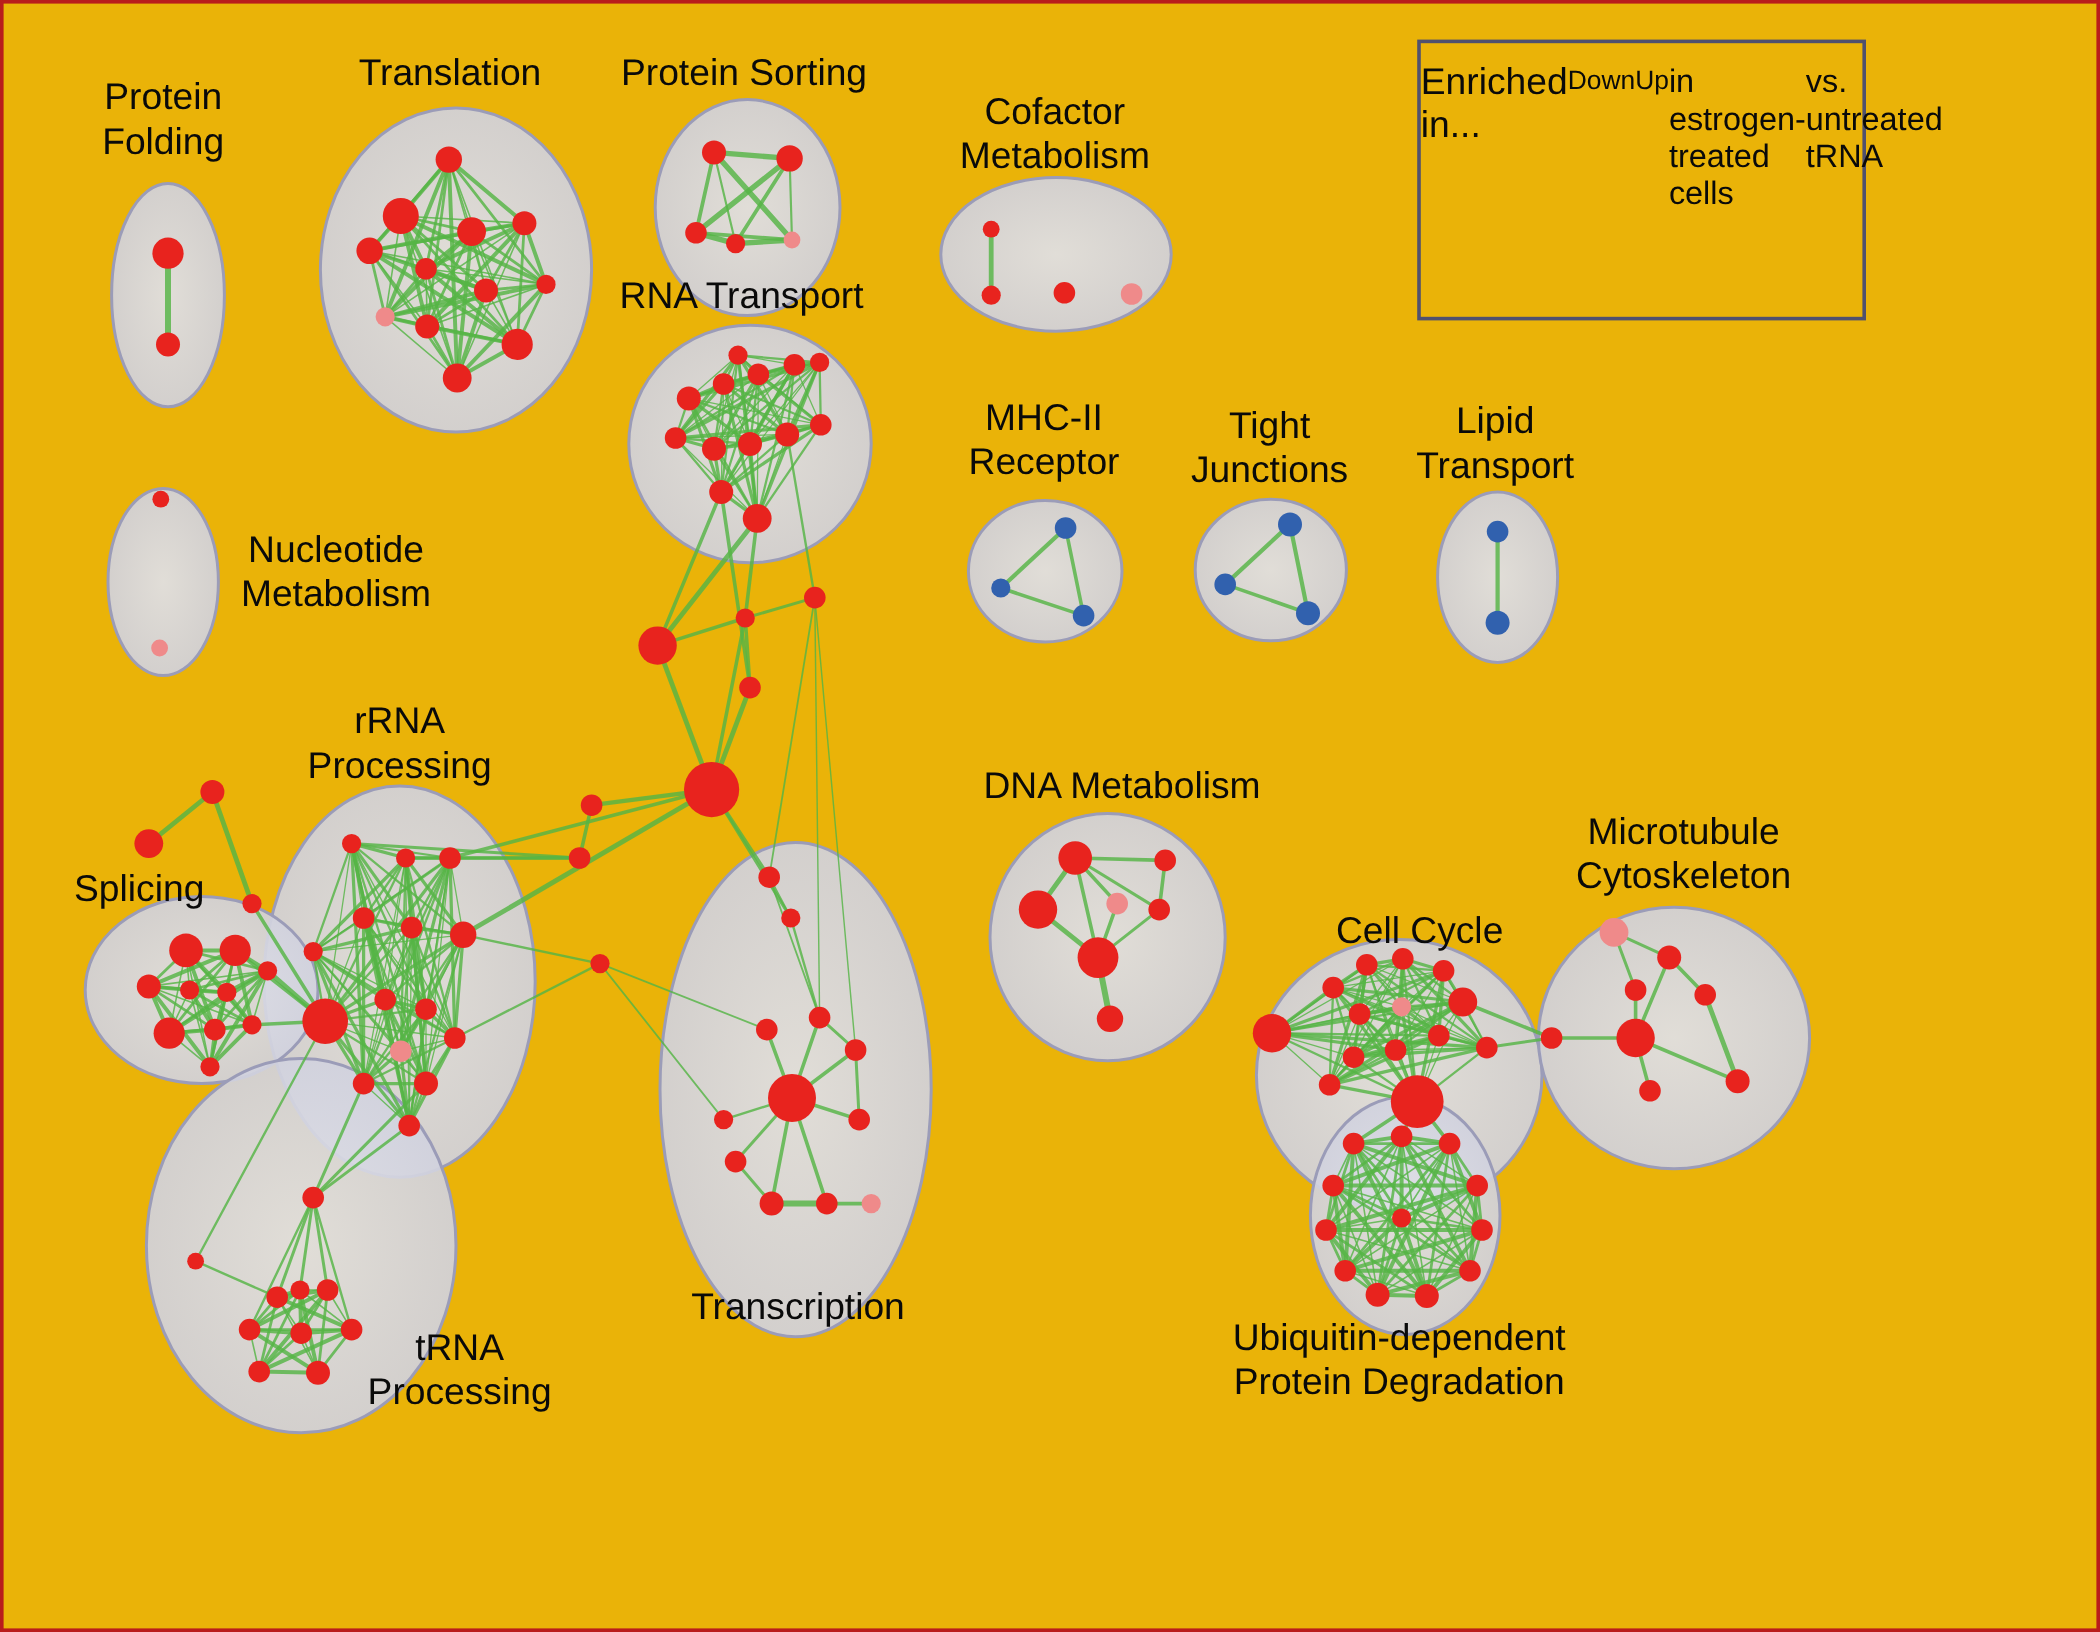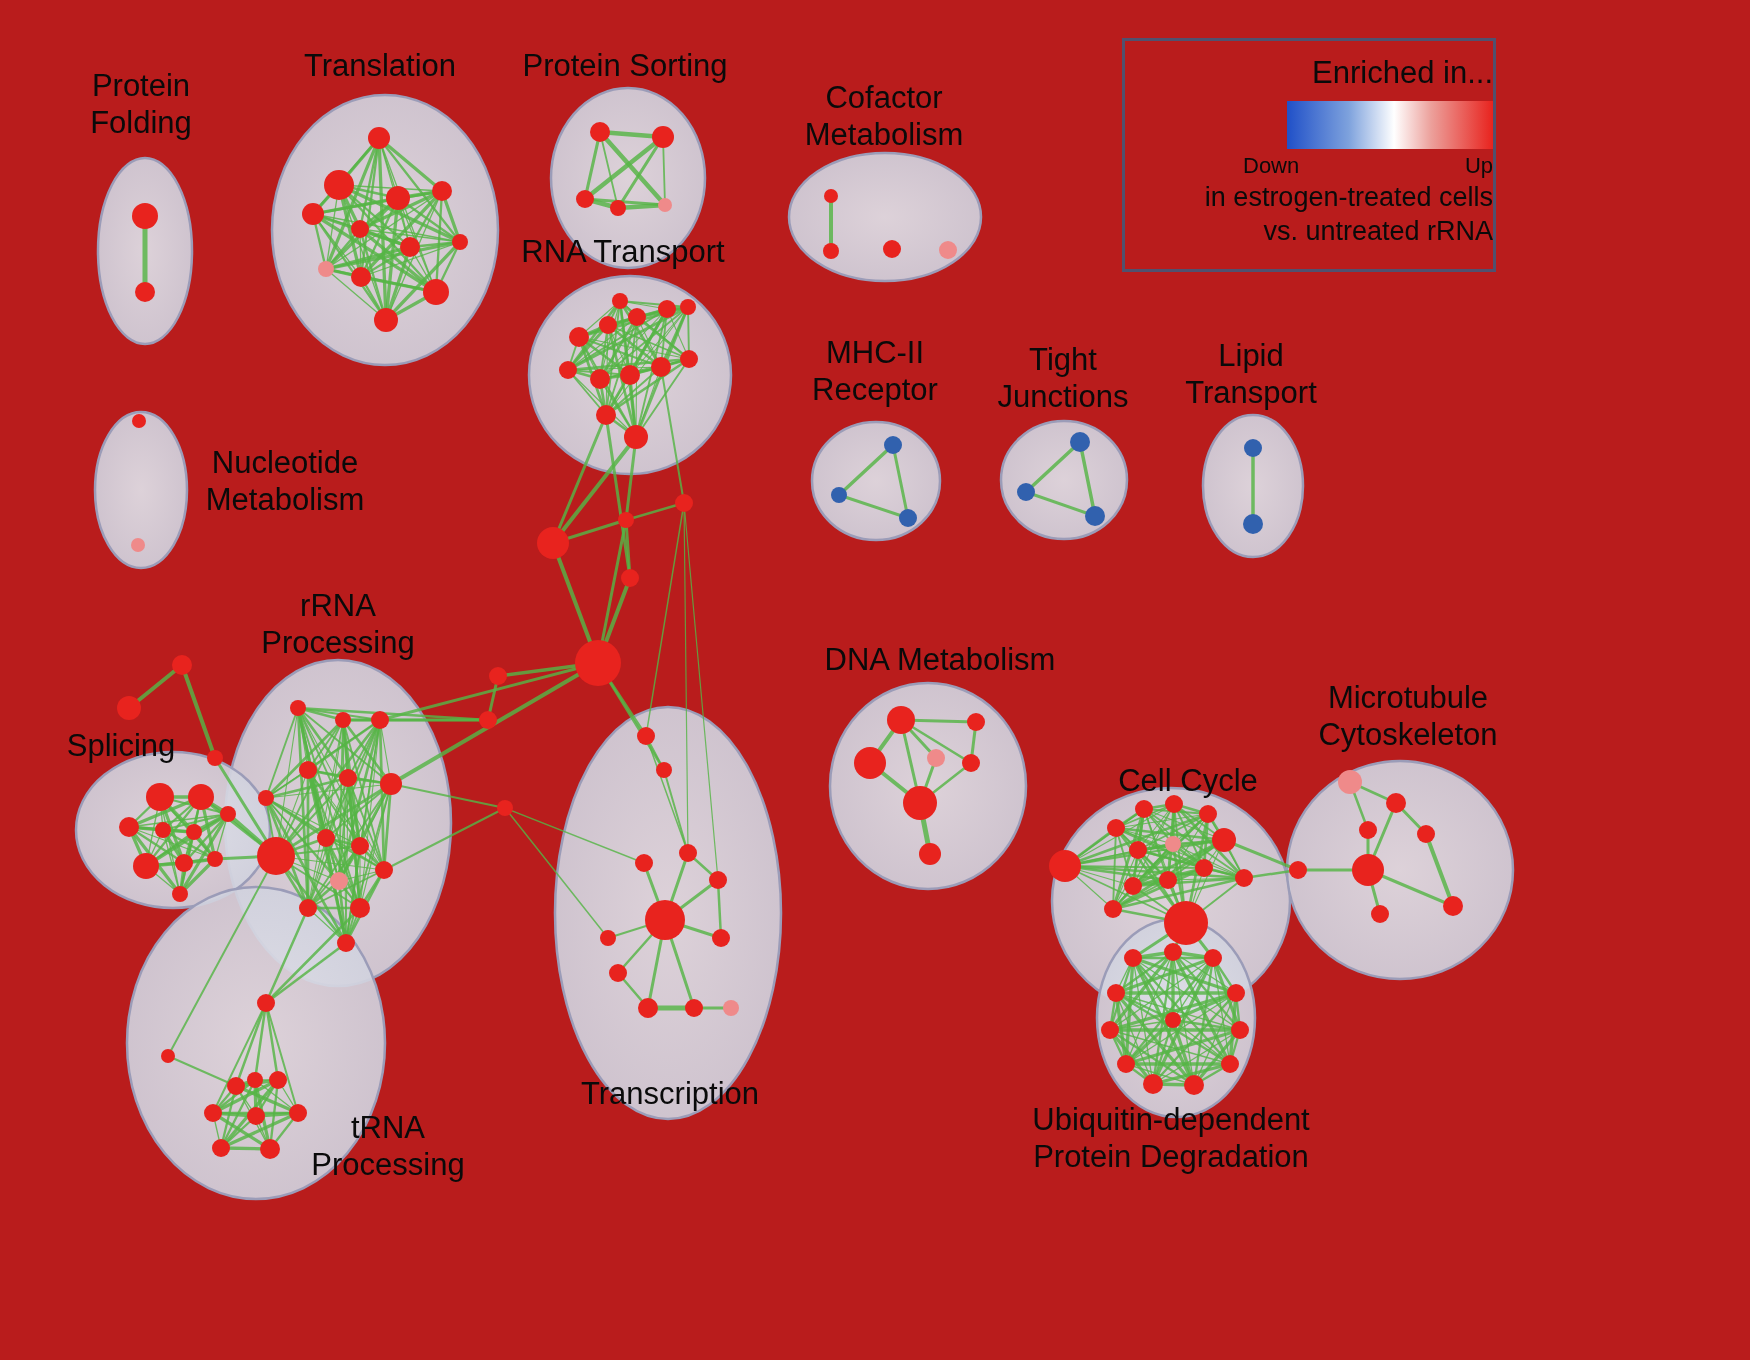--- a/index.html
+++ b/index.html
@@ -1,36 +1,36 @@
 <!DOCTYPE html>
 <html><head>
 <meta charset="utf-8">
 <style>
   html,body { margin:0; padding:0; background:#e8e8ef; }
   .figure {
     position:relative;
     width:1750px; height:1360px;
-    background:#b91c1c;
-    border:8px solid #b91c1c;
+    background:#eab308;
+    border:3px solid #b91c1c;
     box-sizing:border-box;
     font-family:"Liberation Sans", sans-serif;
     overflow:hidden;
   }
   #network-svg { position:absolute; left:0; top:0; }
   #network-svg text {
     font-family:"Liberation Sans", sans-serif;
     font-size:31px;
     fill:#0a0a0a;
   }
   .legend {
-    position:absolute; left:1114px; top:30px;
+    position:absolute; left:1178px; top:30px;
     width:374px; height:234px;
     border:3px solid #50516e;
     box-sizing:border-box;
-    display:flex; flex-direction:column; align-items:flex-end;
+    display:flex; flex-direction:row; align-items:flex-start;
     padding-top:14px;
     z-index:5;
   }
   .legend-title { font-size:31px; color:#0a0a0a; }
   .legend-gradient {
     width:206px; height:48px; margin-top:10px;
     background:linear-gradient(90deg,#2050c8 0%,#7ea2dd 30%,#ffffff 52%,#eca09b 70%,#e8231e 100%);
   }
   .legend-scale-labels {
     width:250px; display:flex; justify-content:space-between;
@@ -821,16 +821,16 @@
     </svg>
 
   <div class="legend">
     <div class="legend-title">Enriched in...</div>
     <div class="legend-gradient"></div>
     <div class="legend-scale-labels">
       <span>Down</span>
       <span>Up</span>
     </div>
     <div class="legend-caption">in estrogen-treated cells</div>
-    <div class="legend-caption">vs. untreated rRNA</div>
+    <div class="legend-caption">vs. untreated tRNA</div>
   </div>
 
 </div>
 
 </body></html>

